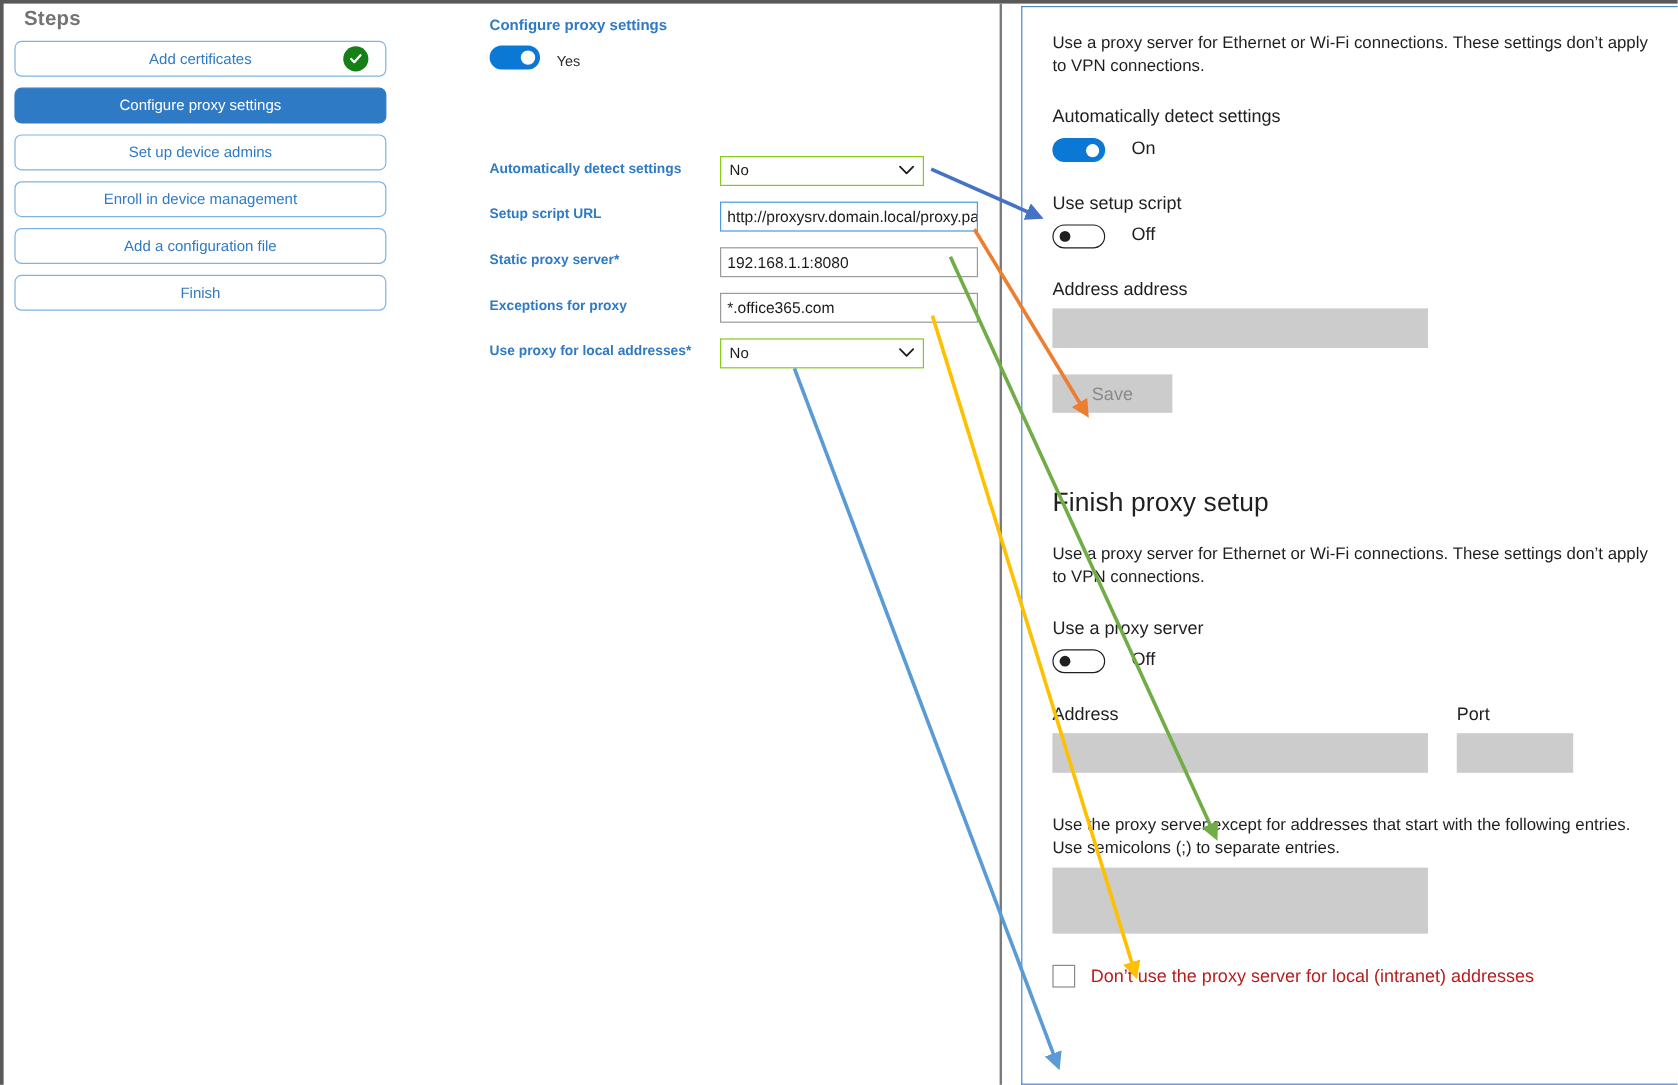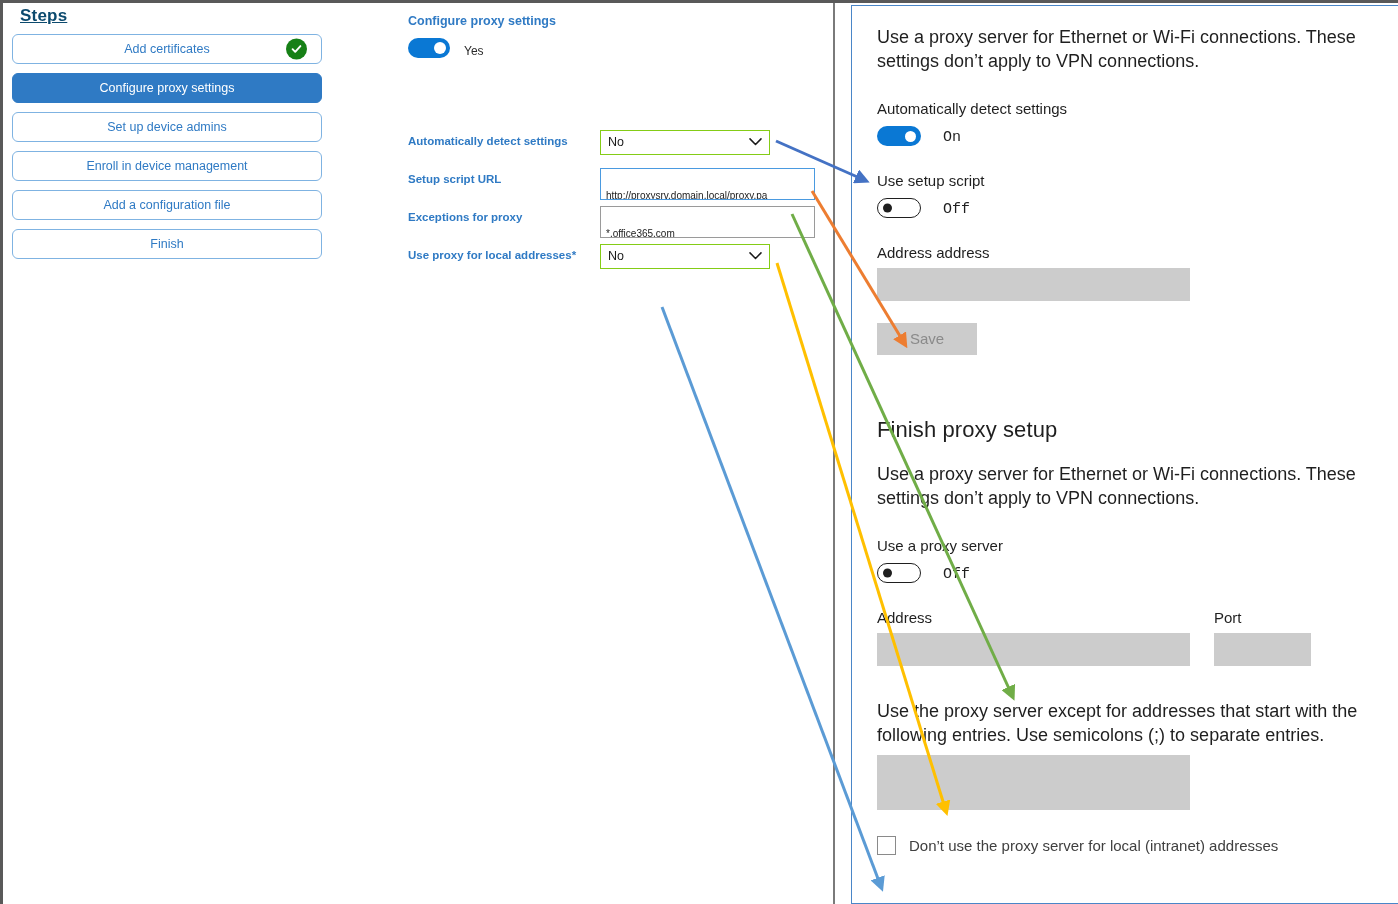--- a/index.html
+++ b/index.html
@@ -14,22 +14,22 @@
   #root{position:absolute;inset:0;}
 
   
   .frame-top{position:absolute;left:0;top:0;width:1398px;height:3px;background:#595959;}
   .frame-left{position:absolute;left:0;top:0;width:3px;height:904px;background:#595959;}
   .divider-vert{position:absolute;left:833px;top:3px;width:2px;height:901px;background:#7a7a7a;}
 
   
   .steps-panel{position:absolute;left:12px;top:6px;width:310px;}
   .steps-title{
-    font-size:17px;font-weight:bold;color:#0c4a6e;
-    margin:0 0 8px 8px;letter-spacing:.2px;text-decoration:underline;
+    font-size:17px;font-weight:bold;color:#737373;
+    margin:0 0 8px 8px;letter-spacing:.2px;
   }
   .step-btn{
     position:relative;
     height:30px;margin:0 0 9px 0;
     border:1px solid #7fb3e2;border-radius:6px;
     background:#ffffff;
     display:flex;align-items:center;justify-content:center;
     font-size:12.5px;color:#2f7ac4;
     box-sizing:border-box;
   }
@@ -75,64 +75,64 @@
     padding:0 24px 0 7px;line-height:23px;
     position:relative;white-space:nowrap;overflow:hidden;
   }
   .chev{
     position:absolute;right:7px;top:50%;transform:translateY(-50%);
     pointer-events:none;
   }
   .f-input{
     width:215px;height:25px;box-sizing:border-box;
     border:1px solid #9a9a9a;background:#fff;
-    font-size:10px;color:#1b1b1b;
-    padding:15px 5px;line-height:23px;
+    font-size:13px;color:#1b1b1b;
+    padding:0 5px;line-height:23px;
     white-space:nowrap;overflow:hidden;
   }
   .f-input.focused{border:1px solid #4a9ae0;}
 
   
   .win-panel{
     position:absolute;left:851px;top:5px;
     width:547px;height:899px;
     border:1.5px solid #4a86c8;border-right:none;
     box-sizing:border-box;background:#ffffff;
     overflow:hidden;
   }
   .win-inner{position:absolute;left:25px;top:0;right:0;}
   .win-h1{
     font-size:22px;font-weight:normal;color:#1f1f1f;
     margin:22px 0 0 0;letter-spacing:.1px;
   }
   .win-p{
-    font-size:18px;color:#1f1f1f;line-height:1.33;
+    font-size:14px;color:#1f1f1f;line-height:1.33;
     margin:20px 0 0 0;width:500px;
   }
   .win-lab{font-size:15px;color:#1f1f1f;margin:26px 0 0 0;}
-  .win-toggle-row{display:flex;align-items:flex-end;gap:22px;margin-top:9px;font-family:Liberation Mono, monospace;}
+  .win-toggle-row{display:flex;align-items:flex-start;gap:22px;margin-top:9px;}
   .wsw{width:44px;height:20px;border-radius:10px;position:relative;flex:none;}
   .wsw.on{background:#0a78d4;}
   .wsw.on::after{content:"";position:absolute;right:5px;top:5px;width:11px;height:11px;border-radius:50%;background:#fff;}
   .wsw.off{background:#ffffff;border:1.5px solid #1f1f1f;box-sizing:border-box;}
   .wsw.off::after{content:"";position:absolute;left:5px;top:50%;transform:translateY(-50%);width:9px;height:9px;border-radius:50%;background:#1f1f1f;}
   .wsw-label{font-size:15px;color:#1f1f1f;}
   .win-field{background:#cccccc;height:33px;width:313px;margin-top:7px;}
   .win-field.port{width:97px;}
   .win-field.wide{height:55px;width:313px;}
   .win-save{
     margin-top:22px;width:100px;height:32px;background:#cccccc;
     display:flex;align-items:center;justify-content:center;
     font-size:15px;color:#8a8a8a;
   }
   .addr-port{display:flex;gap:24px;margin-top:26px;}
   .ap-col .ap-lab{font-size:15px;color:#1f1f1f;}
   .win-check-row{display:flex;align-items:center;gap:13px;margin-top:26px;}
   .win-check{width:19px;height:19px;border:1.5px solid #8a8a8a;box-sizing:border-box;background:#fff;flex:none;}
-  .win-check-label{font-size:15px;color:#404040;white-space:nowrap;}
+  .win-check-label{font-size:15px;color:#b91c1c;white-space:nowrap;}
 
   
   #arrows{position:absolute;left:0;top:0;width:1398px;height:904px;pointer-events:none;}
 </style>
 </head>
 <body>
 
 <div id="root">
 
   <div class="frame-top"></div>
@@ -199,20 +199,28 @@
 
     <div class="f-row">
       <div class="f-label"><span>Setup script URL</span></div>
       <div class="f-ctrl">
         <div class="f-input focused">
           <span>http://proxysrv.domain.local/proxy.pa</span>
         </div>
       </div>
     </div>
 
+    <div class="f-row">
+      <div class="f-label"><span>Static proxy server</span><span class="req">*</span></div>
+      <div class="f-ctrl">
+        <div class="f-input">
+          <span>192.168.1.1:8080</span>
+        </div>
+      </div>
+    </div>
 
     <div class="f-row">
       <div class="f-label"><span>Exceptions for proxy</span></div>
       <div class="f-ctrl">
         <div class="f-input">
           <span>*.office365.com</span>
         </div>
       </div>
     </div>
 

